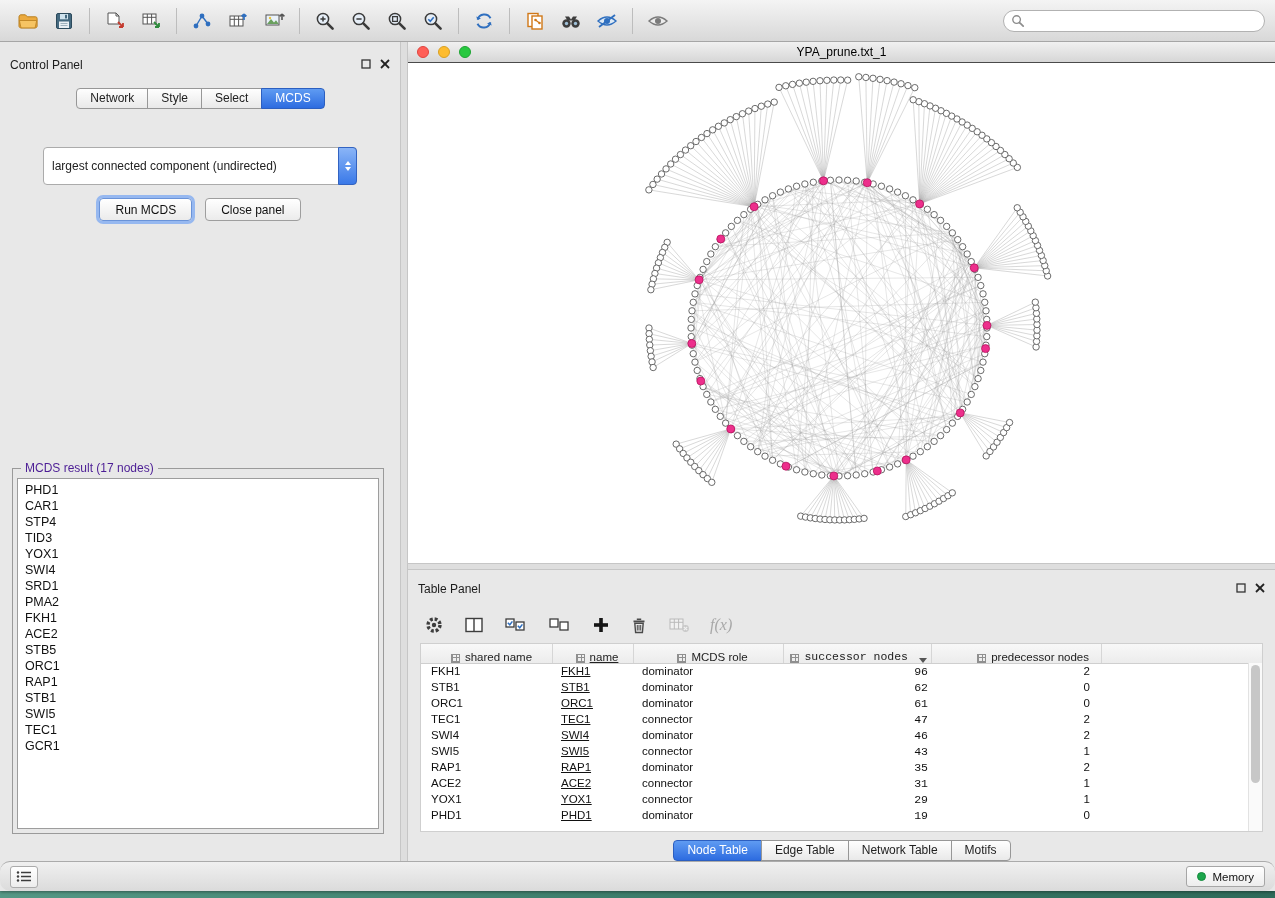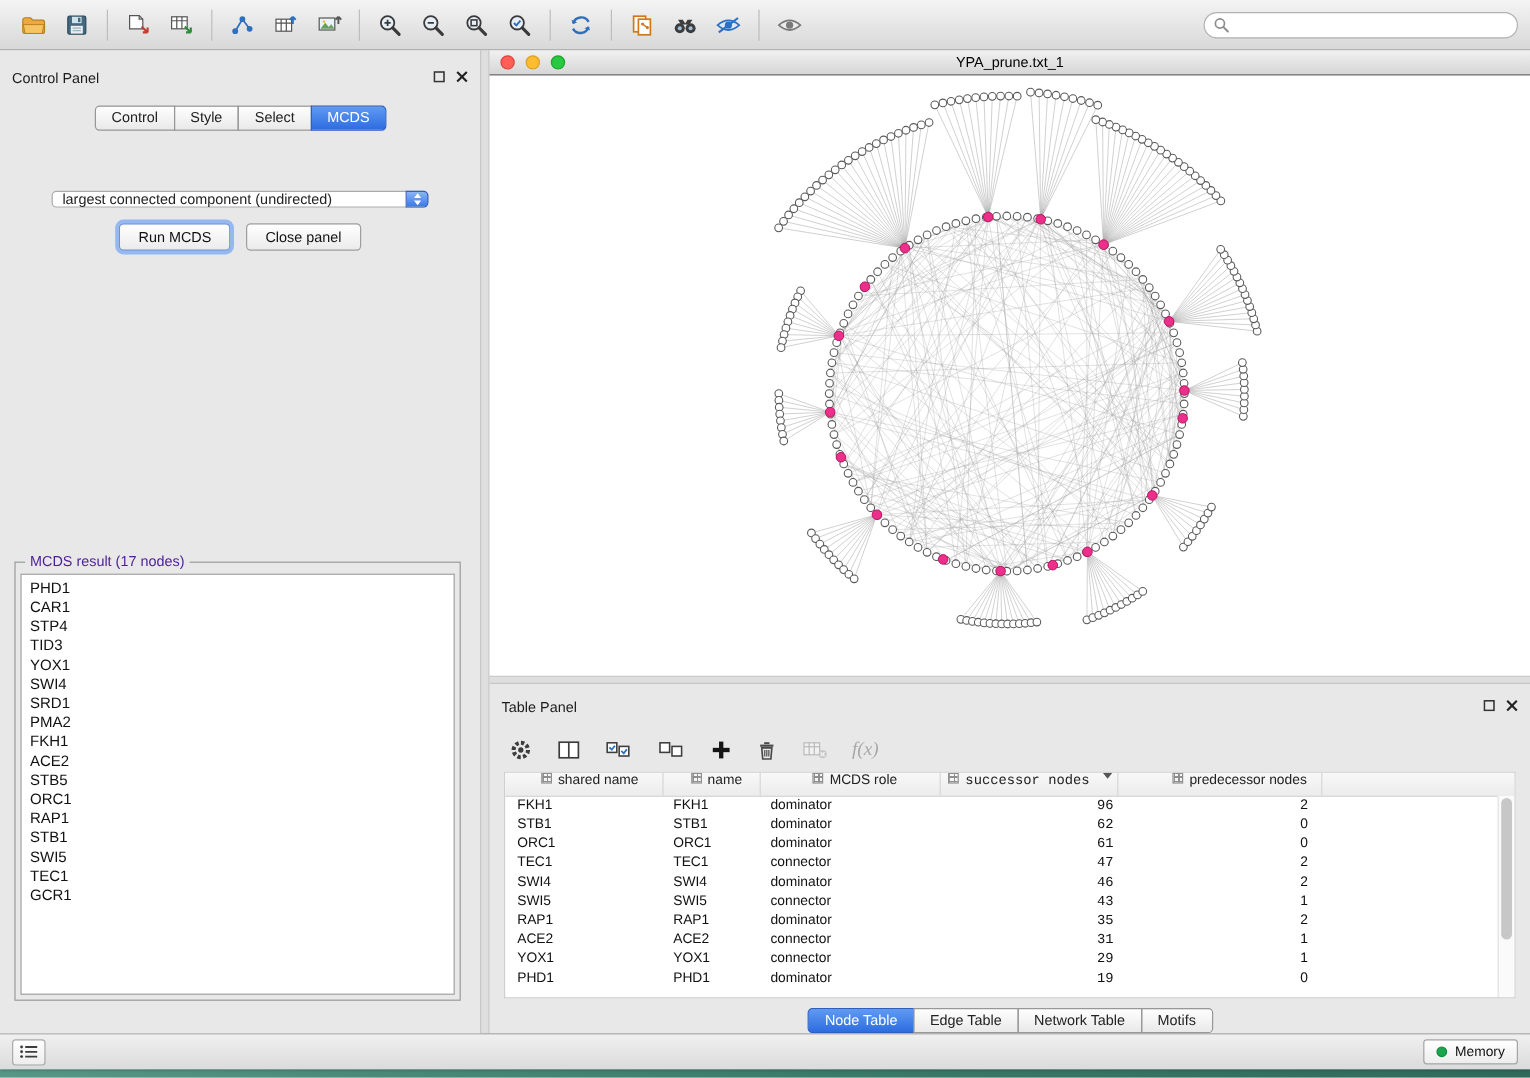--- a/index.html
+++ b/index.html
@@ -26,21 +26,21 @@
   .control-panel{width:400px;flex:0 0 auto;position:relative;background:#e8e8e8;}
   .panel-header{height:24px;display:flex;align-items:center;padding:11px 10px;font-size:12px;color:#1c1c1c;}
   .win-controls{margin-left:auto;display:flex;gap:9px;align-items:center;}
   .tabs{display:flex;justify-content:center;}
   .tab{padding:2px 13px 3px;font-size:12px;border:1px solid #979797;background:linear-gradient(#fefefe,#e9e9e9);margin-right:-1px;color:#222;white-space:nowrap;}
   .tab:first-child{border-radius:4px 0 0 4px;}
   .tab:last-child{border-radius:0 4px 4px 0;}
   .tab.active{background:linear-gradient(#5f9bf2,#2d6ce0);color:#fff;border-color:#2c5fc0;}
   .cp-content{padding-top:26px;text-align:center;}
   .opt-label{font-size:12.5px;color:#111;}
-  .dropdown{width:314px;margin:24px auto 13px;height:14px;background:#fff;border:1px solid #ababab;border-radius:4px;display:flex;align-items:center;font-size:12px;padding-left:8px;position:relative;box-sizing:border-box;text-align:left;}
+  .dropdown{width:314px;margin:12px auto 13px;height:38px;background:#fff;border:1px solid #ababab;border-radius:4px;display:flex;align-items:center;font-size:12px;padding-left:8px;position:relative;box-sizing:border-box;text-align:left;}
   .dd-stepper{position:absolute;right:-1px;top:-1px;bottom:-1px;width:19px;background:linear-gradient(#8ab5f7,#3a79e8);border:1px solid #3263c2;border-radius:0 4px 4px 0;display:flex;flex-direction:column;align-items:center;justify-content:center;gap:2px;box-sizing:border-box;}
   .dd-up{width:0;height:0;border-left:3.5px solid transparent;border-right:3.5px solid transparent;border-bottom:4.5px solid #fff;}
   .dd-down{width:0;height:0;border-left:3.5px solid transparent;border-right:3.5px solid transparent;border-top:4.5px solid #fff;}
   .btn-row{display:flex;justify-content:center;gap:13px;}
   .btn{height:23px;padding:0 15px;font-size:12px;background:linear-gradient(#ffffff,#ebebeb);border:1px solid #9e9e9e;border-radius:4px;font-family:"Liberation Sans",sans-serif;color:#111;}
   .btn.focus-ring{box-shadow:0 0 0 3px rgba(106,158,245,.65);border-color:#6a93d8;}
   .result-box{position:absolute;left:12px;right:16px;top:426px;bottom:27px;border:1px solid #9a9a9a;}
   .result-legend{position:absolute;top:-8px;left:8px;background:#e8e8e8;padding:0 4px;font-size:12px;color:#4c1d95;}
   .result-list{position:absolute;left:4px;right:4px;top:9px;bottom:4px;background:#fff;border:1px solid #9d9d9d;overflow:hidden;padding:3px 0;}
   .list-item{font-size:12.5px;line-height:16px;padding:0 7px;color:#111;}
@@ -60,41 +60,41 @@
   .net-title{font-size:12px;color:#000;}
   .net-canvas{flex:1;background:#fff;position:relative;overflow:hidden;}
 
   
   .table-panel{flex:1;background:#e8e8e8;display:flex;flex-direction:column;min-height:0;}
   .tp-toolbar{height:36px;display:flex;align-items:center;padding:0 16px;gap:20px;flex:0 0 auto;}
   .tp-btn{display:flex;align-items:center;justify-content:center;background:transparent;border:none;padding:0;height:26px;}
   .fx{font-family:"Liberation Serif",serif;font-style:italic;font-size:16px;color:#a8a8a8;}
   .table-wrap{margin:0 12px;background:#fff;border:1px solid #cfcfcf;height:187px;position:relative;overflow:hidden;flex:0 0 auto;}
   .thead{display:flex;height:19px;background:linear-gradient(#f8f8f8,#ececec);border-bottom:1px solid #cfcfcf;font-size:11.5px;color:#222;}
-  .th{display:flex;align-items:flex-start;justify-content:center;gap:5px;border-right:1px solid #d6d6d6;box-sizing:border-box;position:relative;}
+  .th{display:flex;align-items:flex-end;justify-content:center;gap:5px;border-right:1px solid #d6d6d6;box-sizing:border-box;position:relative;}
   .th-label{white-space:nowrap;}
   .grid-ico{width:9px;height:9px;border:1px solid #8f8f8f;box-sizing:border-box;background:
      repeating-linear-gradient(0deg,#8f8f8f 0 1px,transparent 1px 4px),
      repeating-linear-gradient(90deg,#8f8f8f 0 1px,transparent 1px 4px);}
   .chev{width:0;height:0;border-left:4px solid transparent;border-right:4px solid transparent;border-top:5px solid #555;margin-left:6px;}
   .tbody{position:absolute;left:0;right:13px;top:19px;bottom:0;overflow:hidden;}
   .tr{display:flex;height:16px;align-items:center;font-size:11.5px;color:#111;}
   .td{box-sizing:border-box;display:flex;align-items:center;height:100%;overflow:hidden;white-space:nowrap;}
   .c0{width:132px;padding-left:10px;}
-  .c1{width:81px;padding-left:8px;}
+  .c1{width:81px;padding-left:8px;text-decoration:underline;}
   .c2{width:150px;padding-left:8px;}
   .c3{width:148px;justify-content:flex-end;padding-right:4px;font-family:Liberation Mono, monospace;}
   .c4{width:170px;justify-content:flex-end;padding-right:12px;}
   .filler{flex:1;border-right:none;}
   .vscroll{position:absolute;right:0;top:19px;bottom:0;width:13px;background:#fafafa;border-left:1px solid #e2e2e2;}
   .vthumb{margin:2px;height:118px;background:#c7c7c7;border-radius:6px;}
   .bottom-tabs{display:flex;justify-content:center;margin-top:8px;}
 
   
-  .status-bar{height:29px;background:linear-gradient(#f0f0f0,#dbdbdb);border-top:1px solid #ababab;display:flex;align-items:center;padding:0 10px;flex:0 0 auto;}
+  .status-bar{height:29px;background:linear-gradient(#f0f0f0,#dbdbdb);border-top:1px solid #ababab;display:flex;align-items:center;padding:0 10px;flex:0 0 auto;border-radius:10px;}
   .sb-btn{width:28px;height:22px;background:linear-gradient(#fff,#ededed);border:1px solid #ababab;border-radius:3px;display:flex;align-items:center;justify-content:center;padding:0;}
   .mem-btn{margin-left:auto;height:21px;background:linear-gradient(#fff,#ededed);border:1px solid #a6a6a6;border-radius:3px;display:flex;align-items:center;gap:6px;padding:0 10px;font-size:11.5px;color:#111;font-family:"Liberation Sans",sans-serif;}
   .mem-dot{width:9px;height:9px;border-radius:50%;background:#1ca64c;border:1px solid #128a3c;box-sizing:border-box;}
 </style>
 </head>
 <body>
 
 <div class="app">
 
   <div class="toolbar">
@@ -251,21 +251,21 @@
           <span><svg width="10" height="10" viewBox="0 0 10 10">
                 <rect x="1" y="1" width="8" height="8" fill="none" stroke="#333" stroke-width="1.3"></rect>
               </svg></span>
           <span><svg width="10" height="10" viewBox="0 0 10 10">
                 <line x1="1" y1="1" x2="9" y2="9" stroke="#222" stroke-width="1.8"></line>
                 <line x1="9" y1="1" x2="1" y2="9" stroke="#222" stroke-width="1.8"></line>
               </svg></span>
         </span>
       </div>
       <div class="tabs" id="cp-tabs">
-          <div class="tab">Control</div>
+          <div class="tab">Network</div>
           <div class="tab">Style</div>
           <div class="tab">Select</div>
           <div class="tab active">MCDS</div>
         </div>
       <div class="cp-content">
         <div class="dropdown">
           <span>largest connected component (undirected)</span>
           <span class="dd-stepper">
               <span class="dd-up"></span>
               <span class="dd-down"></span>

